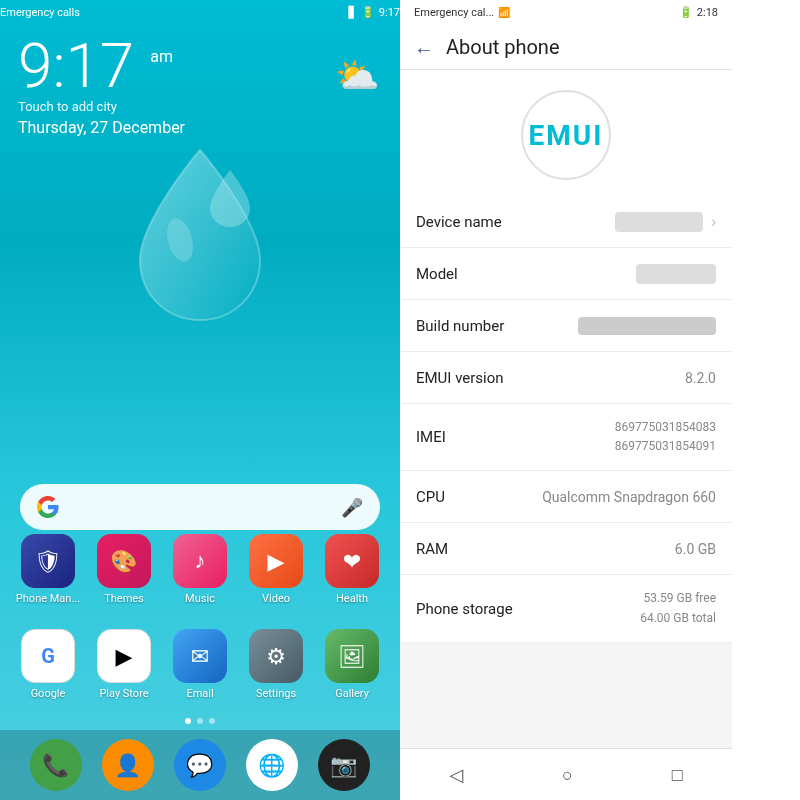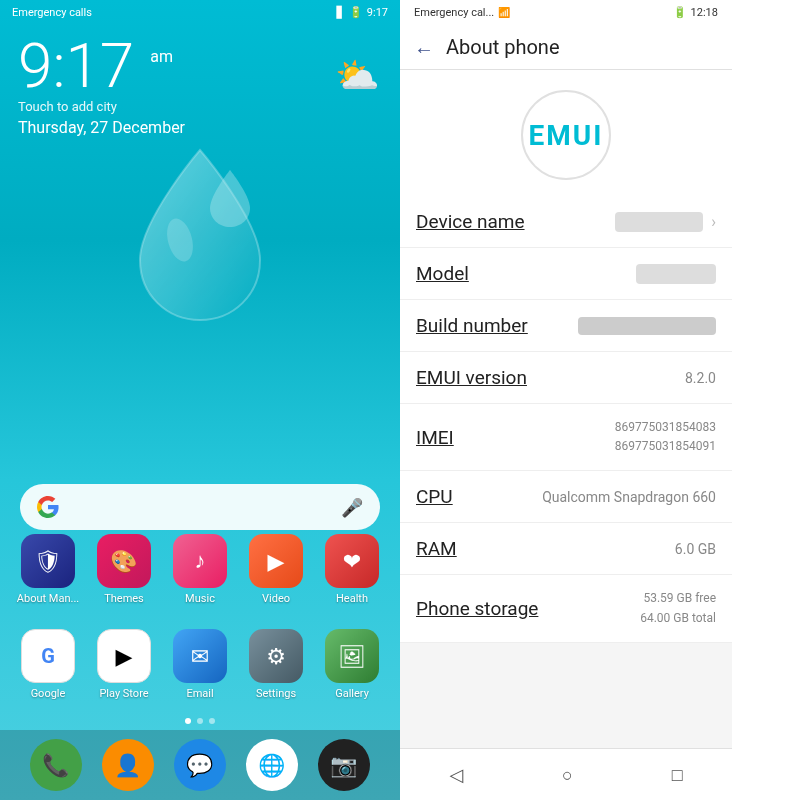--- a/index.html
+++ b/index.html
@@ -12,21 +12,21 @@
       background: linear-gradient(180deg, #00bcd4 0%, #00acc1 30%, #26c6da 60%, #4dd0e1 100%);
       position: relative;
       overflow: hidden;
     }
 
     
     .status-bar-left {
       display: flex;
       justify-content: space-between;
       align-items: center;
-      padding: 6px 12px;
+      padding: 6px 0;
       color: white;
       font-size: 11px;
     }
     .status-bar-left .right-icons { display: flex; align-items: center; gap: 4px; font-size: 11px; }
 
     
     .time-display {
       padding: 10px 18px 4px;
       color: white;
     }
@@ -260,24 +260,23 @@
     .info-item {
       background: white;
       padding: 14px 16px;
       border-bottom: 1px solid #eeeeee;
       display: flex;
       justify-content: space-between;
       align-items: center;
       min-height: 52px;
     }
     .info-label {
-      font-size: 19px;
+      font-size: 15px;
       color: #222;
       font-weight: 400;
-      text-decoration: underline;
     }
     .info-value {
       font-size: 14px;
       color: #888;
       text-align: left;
       max-width: 200px;
       word-break: break-all;
     }
     .info-value.blurred {
       background: #ddd;
@@ -379,21 +378,21 @@
     </svg>
     <div class="search-spacer"></div>
     <span class="mic-icon">🎤</span>
   </div>
 
   <div class="app-row app-row-1">
     <div class="app-item">
       <div class="app-icon icon-phone-manager">
         <span style="color:white;font-size:22px">🛡</span>
       </div>
-      <span class="app-label">About Man...</span>
+      <span class="app-label">Phone Man...</span>
     </div>
     <div class="app-item">
       <div class="app-icon icon-themes">
         <span style="color:white;font-size:22px">🎨</span>
       </div>
       <span class="app-label">Themes</span>
     </div>
     <div class="app-item">
       <div class="app-icon icon-music">
         <span style="color:white;font-size:22px">♪</span>
@@ -474,21 +473,21 @@
 
 <div class="right-panel">
 
   <div class="status-bar-right">
     <div class="left">
       <span>Emergency cal...</span>
       <span style="font-size:10px;color:#aaa">📶</span>
     </div>
     <div class="right">
       <span>🔋</span>
-      <span>12:18</span>
+      <span>2:18</span>
     </div>
   </div>
 
   <div class="top-bar">
     <span class="back-arrow">←</span>
     <span class="page-title">About phone</span>
   </div>
 
   <div class="emui-area">
     <div class="emui-circle">

